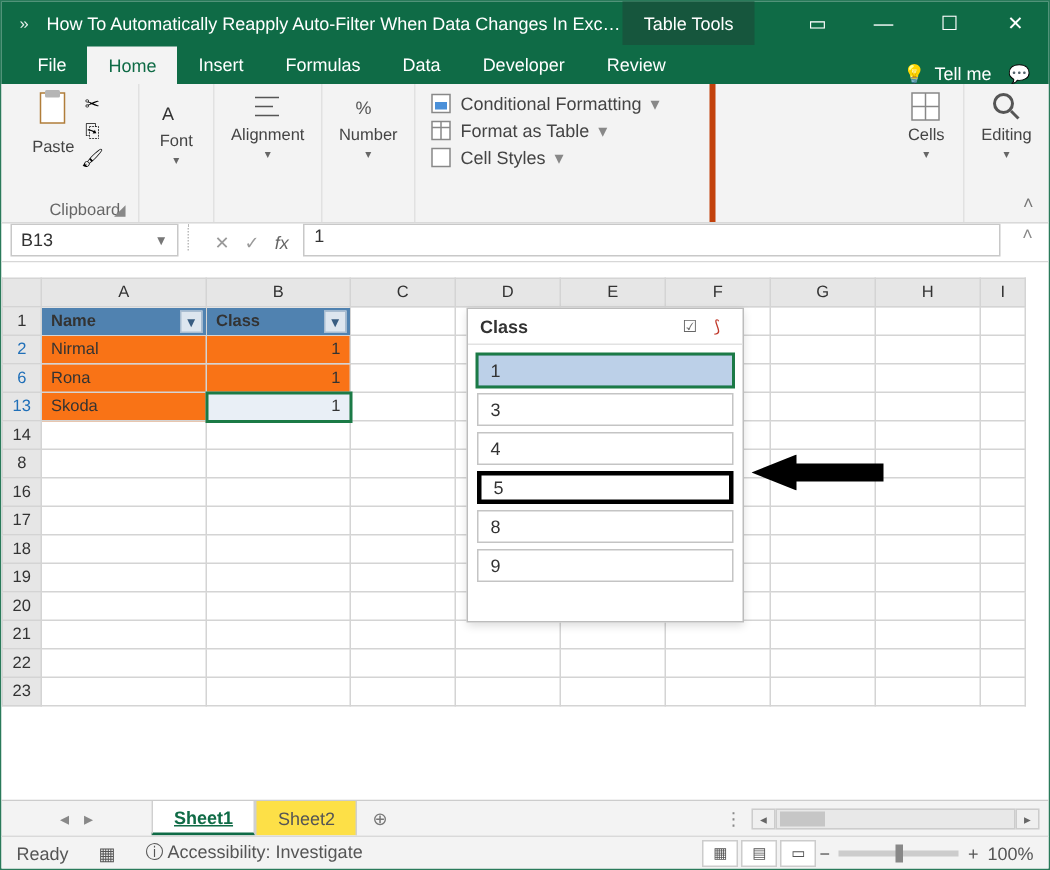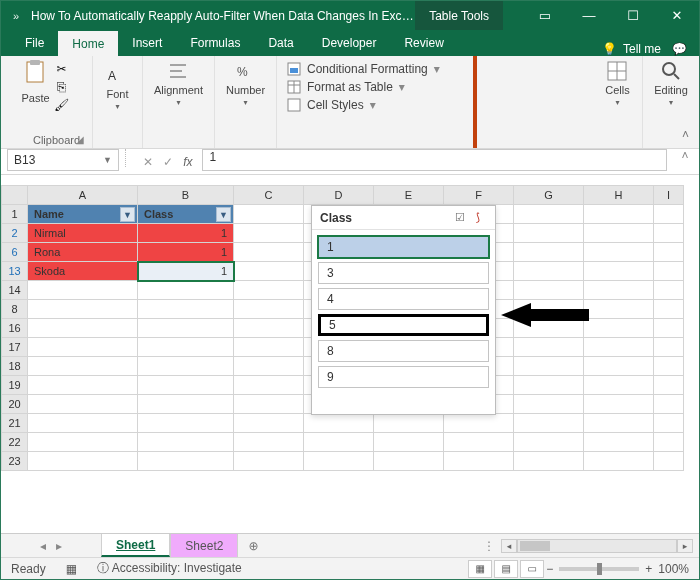--- a/index.html
+++ b/index.html
@@ -51,42 +51,42 @@
   table.grid { border-collapse: collapse; table-layout: fixed; width: 680px; margin-top: 10px; }
   table.grid th, table.grid td { border: 1px solid #d4d4d4; height: 19px; font-size: 11px; color: #333; }
   table.grid th.ch { background: #e6e6e6; font-weight: normal; }
   table.grid th.rh { background: #e6e6e6; width: 26px; font-weight: normal; }
   table.grid th.rh.blue { color: #1f6fb8; }
   table.grid .colA { width: 110px; }
   table.grid .colB { width: 96px; }
   
   .thdr { background: #5082b0; color: #fff; font-weight: bold; padding: 0 6px; position: relative; }
   .thdr .drop { position: absolute; right: 2px; top: 2px; width: 15px; height: 15px; background: #dde6ef; border: 1px solid #a9bdd1; color: #385d82; display: flex; align-items: center; justify-content: center; font-size: 9px; }
-  .datacell { background: #ef4444; padding: 0 6px; }
+  .datacell { background: #f97316; padding: 0 6px; }
   .datacell.right { text-align: right; }
   .sel { outline: 2px solid #1b7a46; outline-offset: -1px; background: #e9eff6; }
 
   
   .slicer { position: absolute; left: 310px; top: 30px; width: 185px; height: 210px; background: #fff; border: 1px solid #bcbcbc; box-shadow: 0 2px 6px rgba(0,0,0,.15); }
   .slicer .shead { height: 24px; display: flex; align-items: center; padding: 0 8px; border-bottom: 1px solid #e2e2e2; }
   .slicer .shead .t { font-weight: bold; color: #333; flex: 1; }
   .slicer .shead .ic { width: 18px; text-align: center; color: #666; font-size: 11px; }
   .slicer .body { padding: 6px; }
   .slicer .opt { height: 22px; border: 1px solid #c4c4c4; margin-bottom: 4px; padding: 0 8px; display: flex; align-items: center; color: #333; background: #fff; }
   .slicer .opt.sel { background: #bcd0e8; border-color: #8faccf; }
   .slicer .opt.hi { border: 3px solid #000; }
 
   .arrow { position: absolute; left: 500px; top: 128px; }
 
   
   .sheetbar { height: 24px; border-top: 1px solid #ccc; background: #f3f3f3; display: flex; align-items: center; }
   .sheetbar .nav { width: 100px; display: flex; justify-content: center; gap: 10px; color: #888; }
   .sheetbar .tab { padding: 0 14px; height: 100%; display: flex; align-items: center; border-right: 1px solid #d0d0d0; border-left: 1px solid #d0d0d0; background: #fff; }
   .sheetbar .tab.active { border-bottom: 2px solid #0f6b46; font-weight: bold; color: #0f6b46; text-decoration: underline; }
-  .sheetbar .tab.inactive { background: #f0abfc; color: #555; }
+  .sheetbar .tab.inactive { background: #fde047; color: #555; }
   .sheetbar .add { width: 30px; text-align: center; color: #777; }
   .sheetbar .hscroll { flex: 1; display: flex; align-items: center; justify-content: flex-end; padding-right: 6px; }
   .hscroll .track { height: 14px; background: #e8e8e8; border: 1px solid #ccc; width: 160px; position: relative; }
   .hscroll .thumb { position: absolute; left: 2px; top: 1px; height: 10px; width: 30px; background: #c6c6c6; }
   .hscroll .btn { width: 16px; height: 14px; border: 1px solid #ccc; background: #efefef; display: flex; align-items: center; justify-content: center; font-size: 9px; color: #666; }
 
   
   .status { height: 22px; background: #f3f3f3; border-top: 1px solid #d9d9d9; display: flex; align-items: center; color: #555; font-size: 11px; }
   .status .seg { padding: 0 10px; }
   .status .spacer { flex: 1; }

